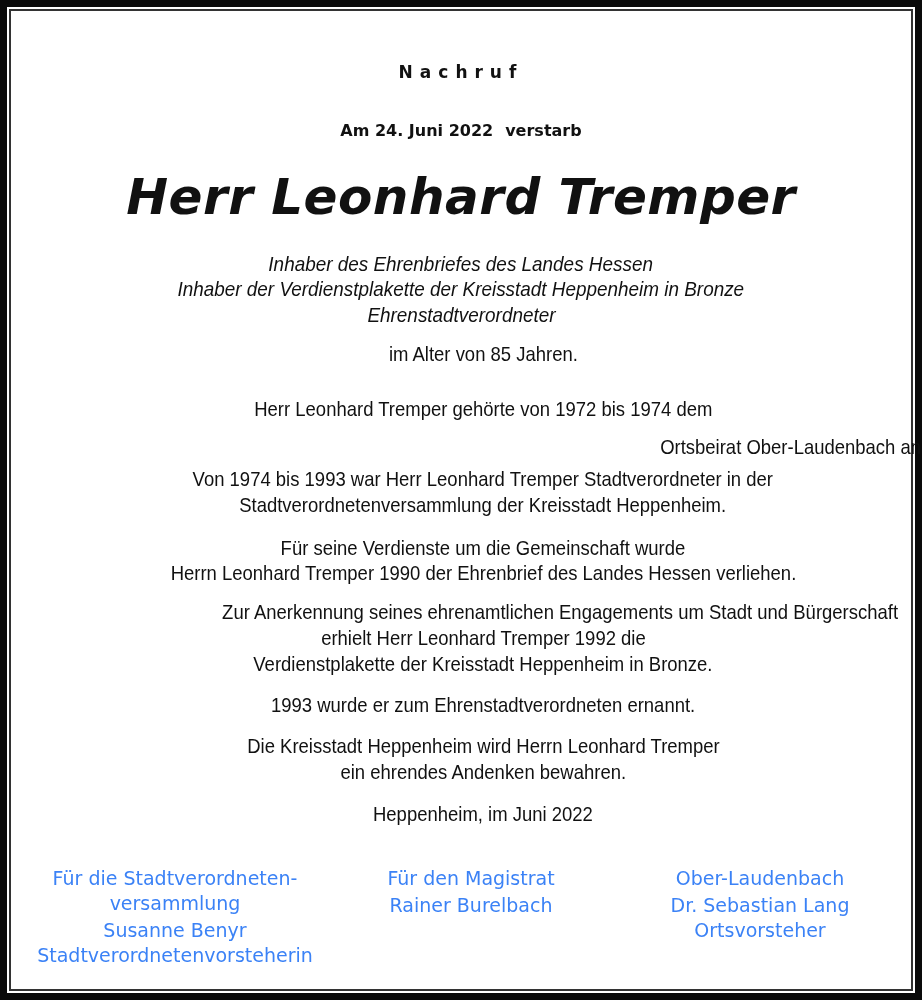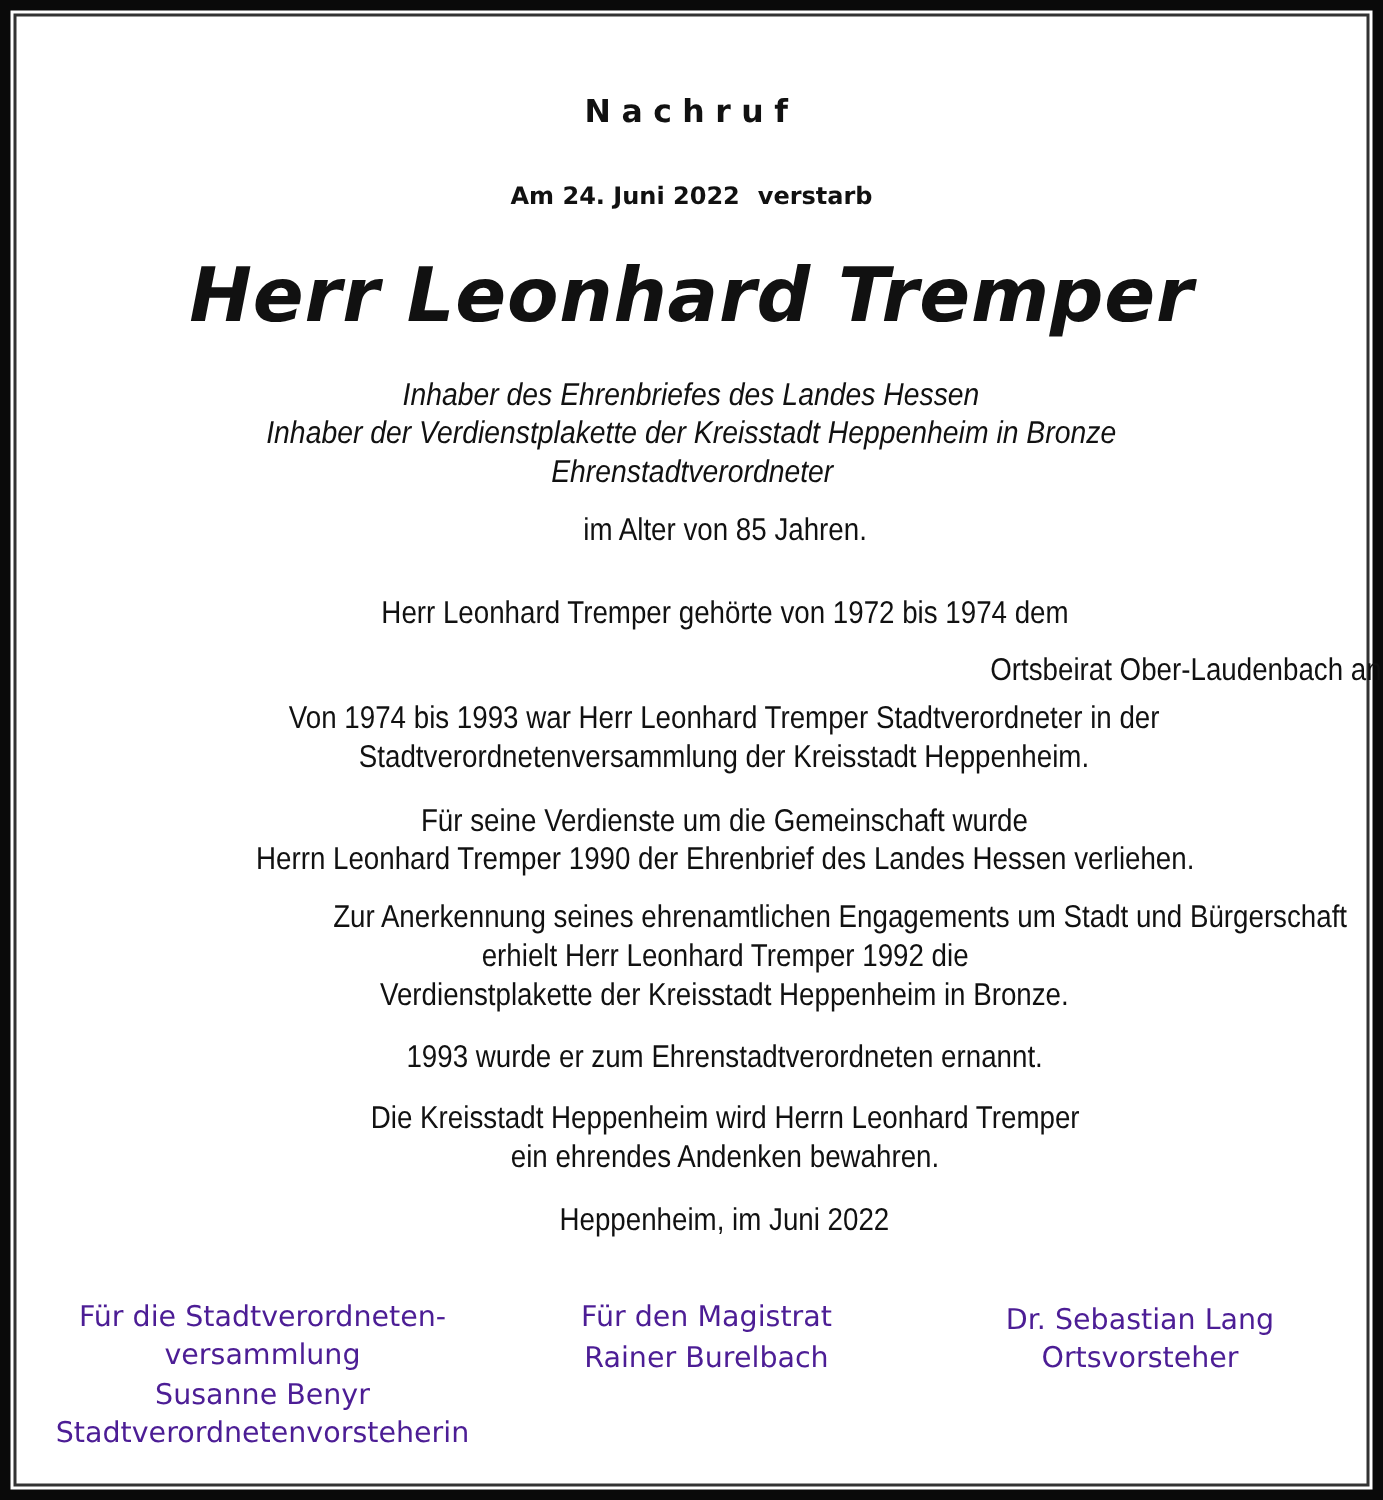--- a/index.html
+++ b/index.html
@@ -1,29 +1,29 @@
 <!DOCTYPE html>
 <html><head>
 <meta charset="utf-8">
 <style>
   html, body { margin:0; padding:0; background:#fff; }
   body { width:922px; height:1000px; position:relative; overflow:hidden; }
   .frame-outer { position:absolute; left:0; top:0; width:922px; height:1000px; box-sizing:border-box; border:7px solid #0a0a0a; background:#fff; }
   .frame-inner { position:absolute; left:9px; top:9px; right:9px; bottom:9px; border:2px solid #333; background:#fff; }
   .line { position:absolute; left:0; width:922px; text-align:center; color:#111; white-space:nowrap; }
   .line span { display:inline-block; }
-  .title { font-family:"DejaVu Sans", sans-serif; font-weight:bold; font-size:21px; letter-spacing:7px; }
+  .title { font-family:"DejaVu Sans", sans-serif; font-weight:bold; font-size:17px; letter-spacing:7px; }
   .date { font-family:"DejaVu Sans", sans-serif; font-weight:bold; font-size:16px; }
   .date .gap { display:inline-block; width:12px; }
   .name { font-family:"DejaVu Sans", sans-serif; font-weight:bold; font-size:50px; letter-spacing:0.5px;font-style:italic; }
   .ital { font-family:"Liberation Sans", sans-serif; font-style:italic; font-size:21px; }
   .ital span { transform:scaleX(0.9); }
   .body { font-family:"Liberation Sans", sans-serif; font-size:21px;padding-left:22px; }
   .body span { transform:scaleX(0.88); }
-  .sig { position:absolute; top:866px; text-align:center; font-family:"DejaVu Sans", sans-serif; font-size:19px; color:#4c1d95; line-height:25px; white-space:nowrap; }
+  .sig { position:absolute; top:866px; text-align:center; font-family:"DejaVu Sans", sans-serif; font-size:19px; color:#3b82f6; line-height:25px; white-space:nowrap; }
   .sig .name-l { margin-top:2px; }
 </style>
 </head>
 <body>
 
 <div class="frame-outer"></div>
 <div class="frame-inner"></div>
 
 <div class="line title" style="top:62px;"><span>Nachruf</span></div>
 
@@ -65,15 +65,16 @@
   <div class="name-l">Susanne Benyr</div>
   <div>Stadtverordnetenvorsteherin</div>
 </div>
 
 <div class="sig" style="left:356px; width:230px;">
   <div>Für den Magistrat</div>
   <div class="name-l">Rainer Burelbach</div>
 </div>
 
 <div class="sig" style="left:620px; width:280px;">
+  <div>Ober-Laudenbach</div>
   <div class="name-l">Dr. Sebastian Lang</div>
   <div>Ortsvorsteher</div>
 </div>
 
 </body></html>

